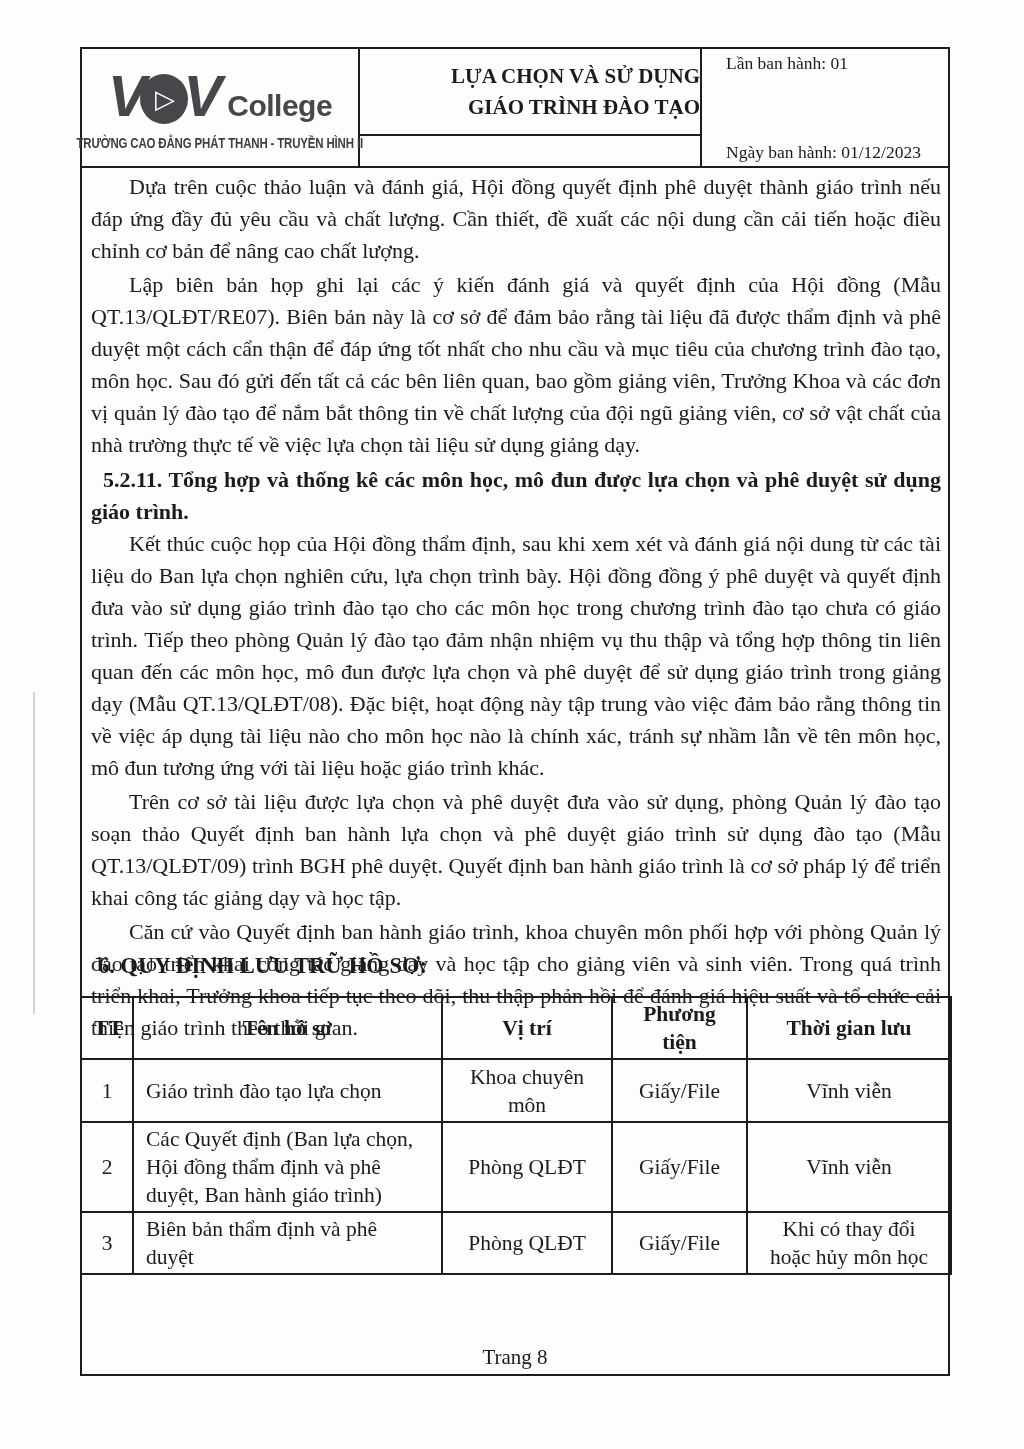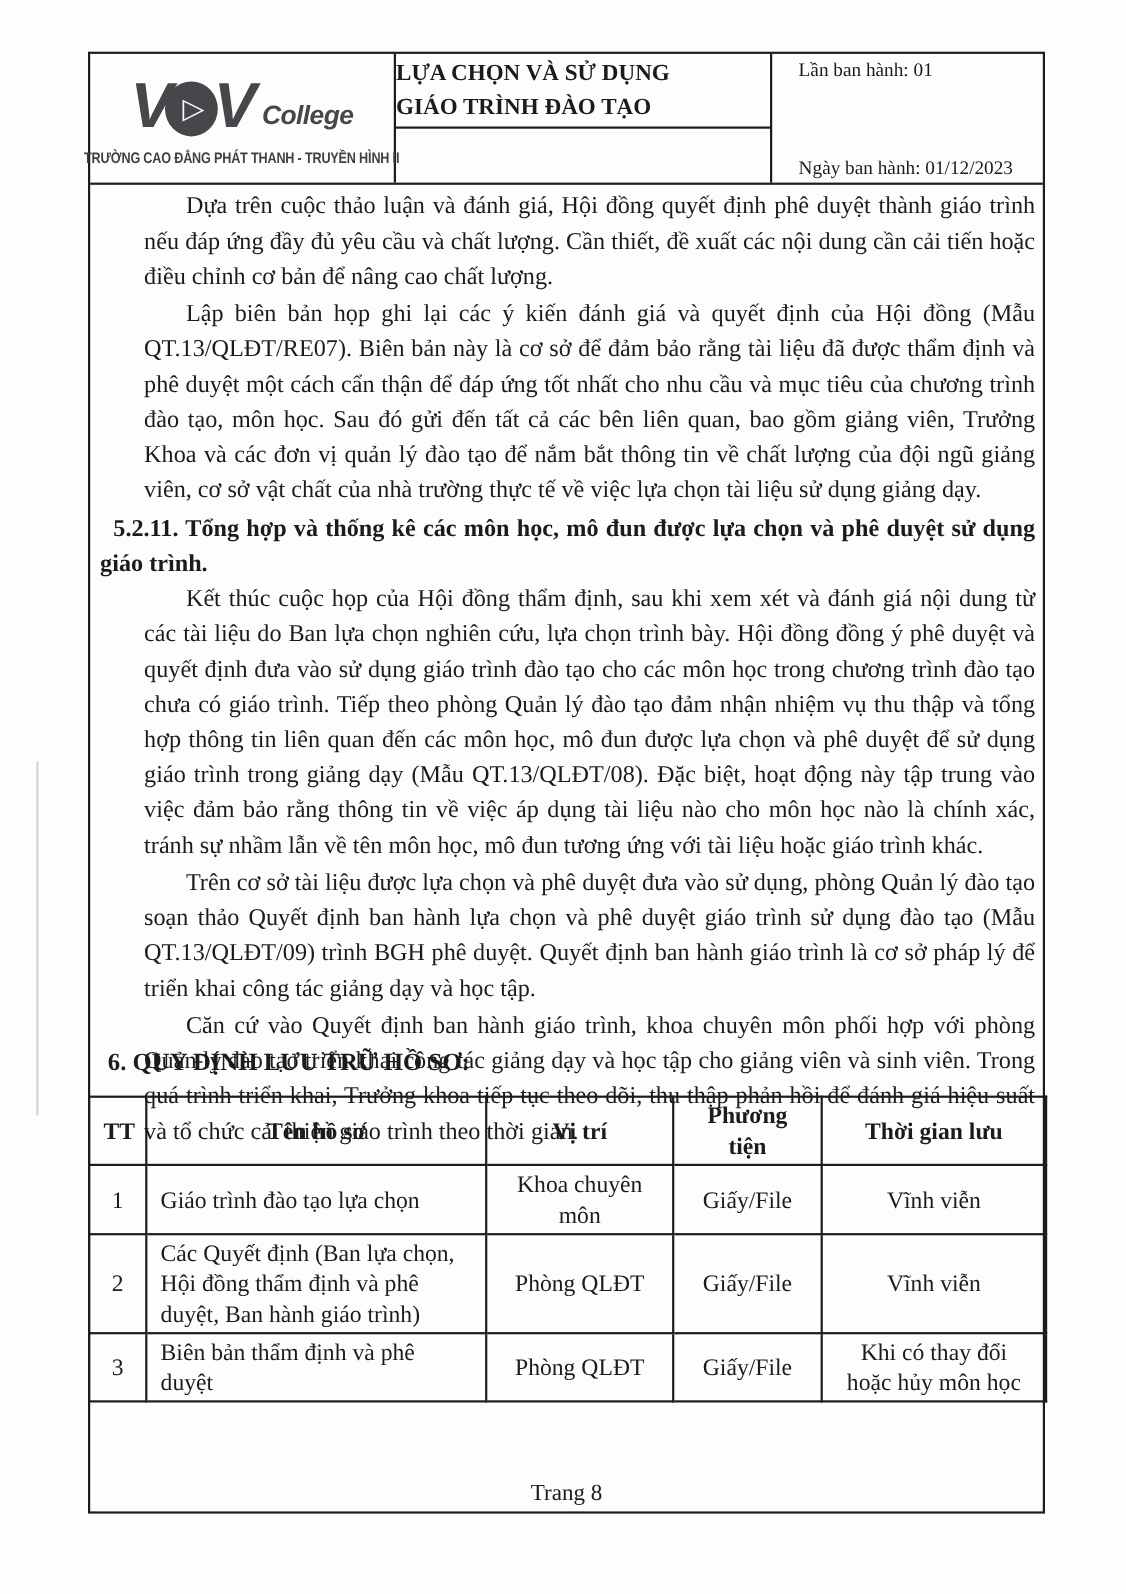--- a/index.html
+++ b/index.html
@@ -25,45 +25,44 @@
     font-family:"Liberation Sans", sans-serif; font-style:italic; font-weight:900;
     font-size:58px; color:#47474b; letter-spacing:-3px; line-height:1;
   }
   .vov-o {
     display:inline-flex; align-items:center; justify-content:center;
     width:48px; height:50px; background:#47474b; border-radius:50%;
     margin:0 -4px; position:relative; top:3px;
   }
   .play-glyph { color:#fdfdfc; font-size:26px; line-height:1; font-family:"DejaVu Sans", sans-serif; margin-left:3px; }
   .college {
-    font-family:"Liberation Sans", sans-serif; font-weight:700; font-size:24px;
-    color:#47474b; margin-left:8px; position:relative; top:10px; letter-spacing:-0.5px;font-style:italic;
+    font-family:"Liberation Sans", sans-serif; font-weight:700; font-size:30px;
+    color:#47474b; margin-left:8px; position:relative; top:10px; letter-spacing:-0.5px;
   }
   .org-name {
     font-family:"Liberation Sans", sans-serif; font-weight:700; font-size:14px;
     color:#3f3f42; white-space:nowrap; transform:scaleX(0.82); margin-top:10px;
     letter-spacing:-0.2px;
   }
   .hdr-title { width:342px; border-right:2px solid #1c1c1e; display:flex; flex-direction:column; }
   .title-vn {
-    height:68px; border-bottom:2px solid #1c1c1e;
-    display:flex; flex-direction:column; align-items:flex-start; justify-content:center;
+    height:87px; border-bottom:2px solid #1c1c1e;
+    display:flex; flex-direction:column; align-items:flex-end; justify-content:center;
     font-weight:700; font-size:21px; line-height:31px; text-align:center;
   }
   .title-en { flex:1; display:flex; align-items:center; justify-content:center; font-size:20px; }
   .hdr-meta {
     flex:1; display:flex; flex-direction:column; justify-content:space-between;
     padding-left:24px; font-size:17.5px; line-height:28px;
   }
   
   .text-flow { position:absolute; top:122px; left:9px; right:7px; }
   .para {
     font-size:22px; line-height:32px; text-align:justify; text-indent:38px;
     margin-bottom:2px;
-    margin-left:40px;
   }
   .h5211 {
     font-size:22px; line-height:32px; font-weight:700; text-align:justify;
     text-indent:12px; margin:3px 0 0 0;
   }
   .h6 {
     position:absolute; top:901px; left:16px; right:7px;
     font-size:22.5px; font-weight:700; line-height:32px;
   }
   

